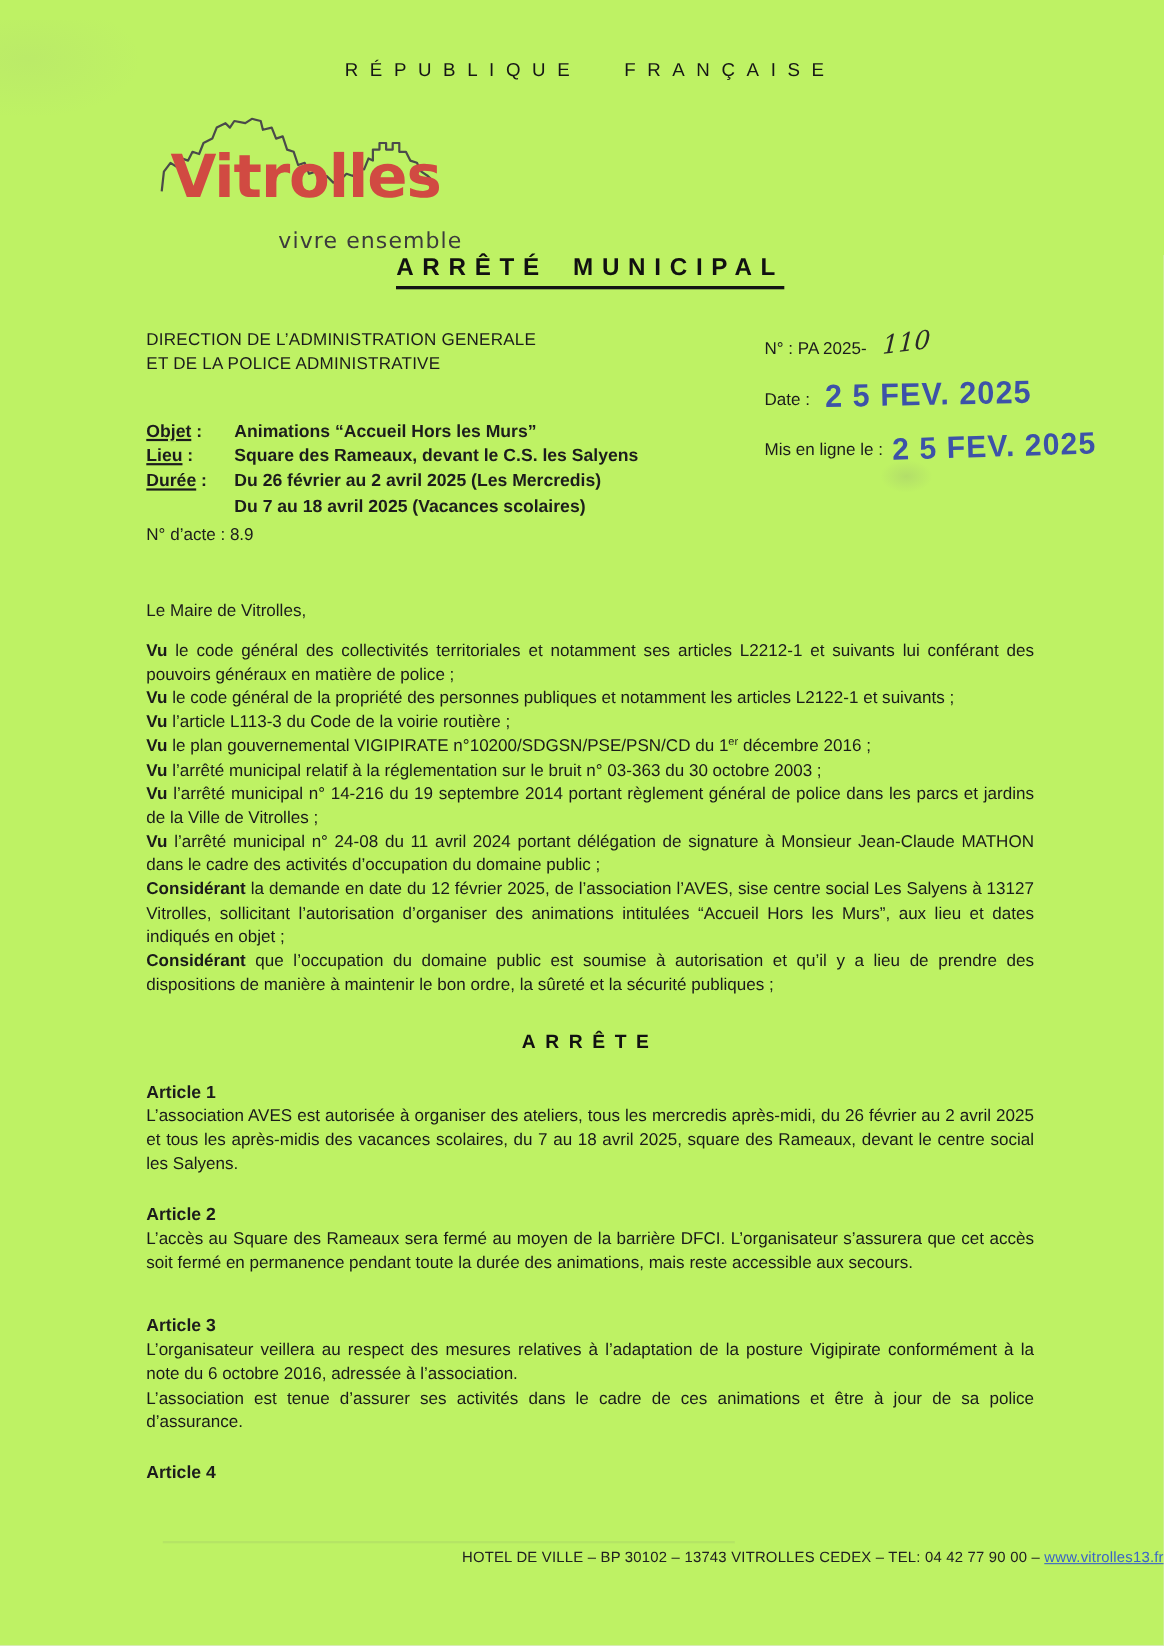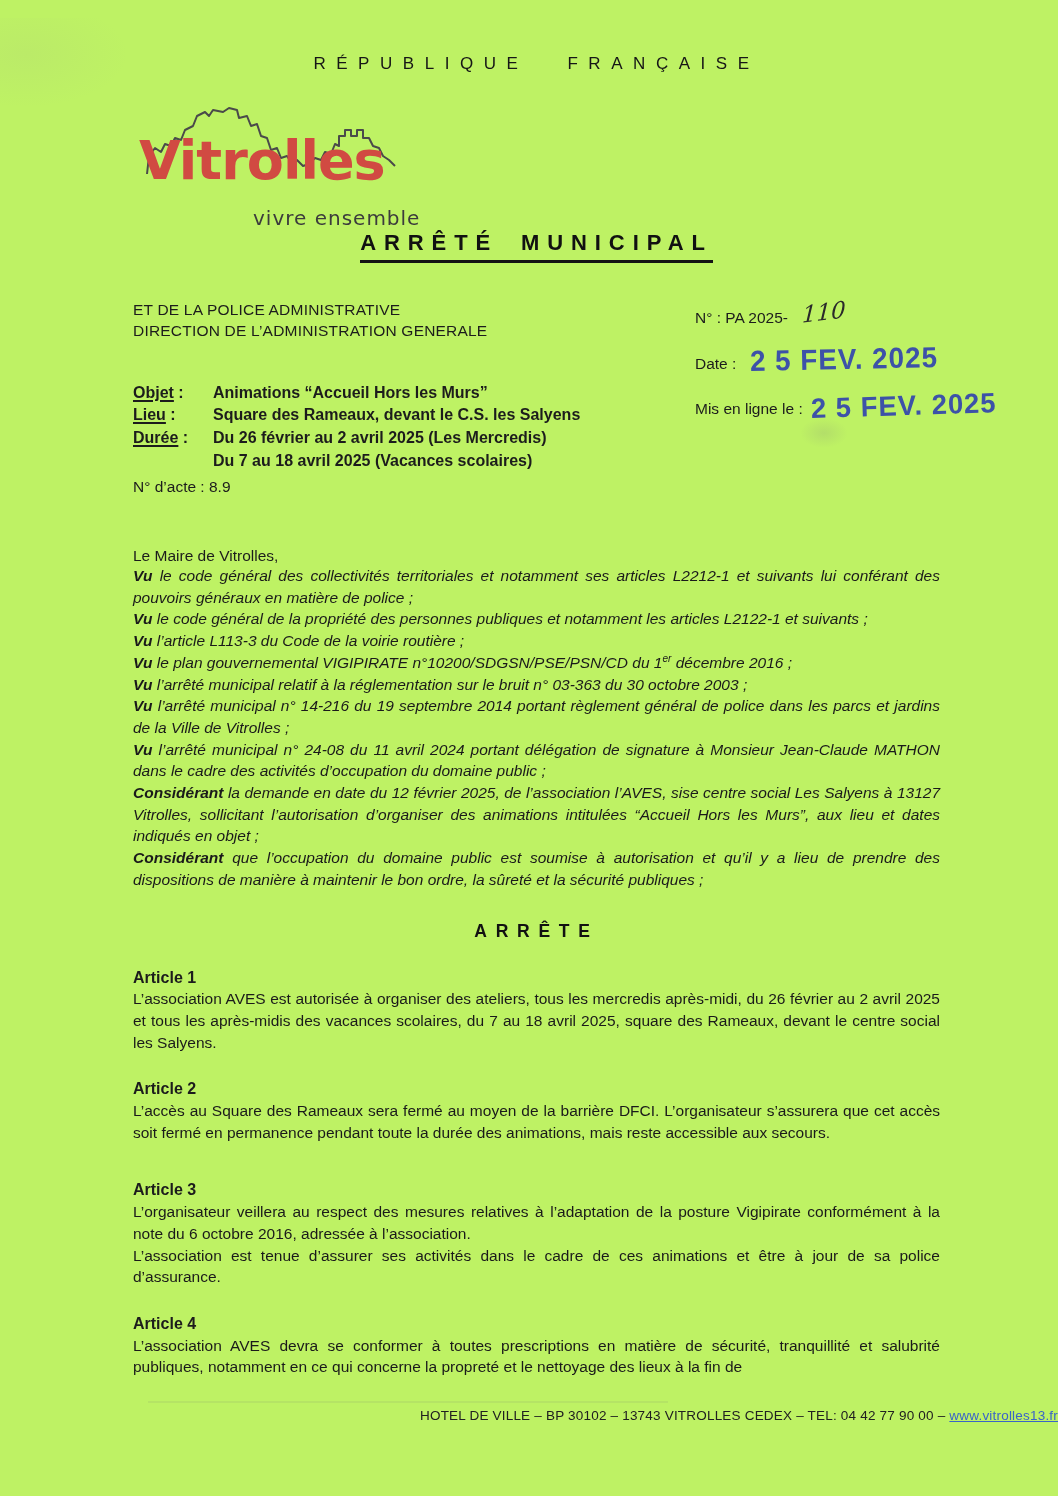--- a/index.html
+++ b/index.html
@@ -21,21 +21,21 @@
   .republique{
     padding-top:54px;text-align:center;
     font-size:17px;letter-spacing:0.62em;word-spacing:1.4em;
     color:#161616;
   }
 
   
   .logo{position:relative;width:300px;height:122px;margin:26px 0 0 6px;}
   .skyline{position:absolute;left:0;top:0;z-index:1;}
   .logo-name{
-    position:absolute;left:0;top:34px;z-index:2;
+    position:absolute;left:16px;top:34px;z-index:2;
     font-family:"DejaVu Sans",sans-serif;font-weight:bold;
     font-size:54px;color:var(--logo-red);letter-spacing:-1px;line-height:1;
   }
   .logo-tagline{
     position:absolute;left:114px;top:106px;z-index:2;
     font-family:"DejaVu Sans",sans-serif;font-size:20px;color:#3c3c3c;
     letter-spacing:1px;
   }
 
   
@@ -69,21 +69,21 @@
   .stamp{
     display:inline-block;font-weight:bold;color:var(--stamp-blue);
     font-size:29px;letter-spacing:1px;white-space:nowrap;
     transform:rotate(-1.2deg) scaleX(.96);transform-origin:left center;
     position:relative;top:2px;margin-left:14px;
   }
   .stamp2{font-size:28px;margin-left:8px;transform:rotate(-1.8deg) scaleX(.98);top:4px;}
 
   
   .salutation{margin-top:50px;font-size:15.5px;}
-  .recitals{font-style:italic;}
+  .recitals{margin-top:16px;}
   .recital{
     font-size:15.5px;line-height:21.7px;text-align:justify;color:#1a1a1a;
   }
   .recital b{font-weight:bold;}
   .recital sup{font-size:10px;vertical-align:super;line-height:0;}
 
   .arrete-heading{
     text-align:center;font-weight:bold;font-size:17.5px;
     letter-spacing:0.5em;margin:30px 0 0 0;color:#111;
   }
@@ -130,22 +130,22 @@
       <div class="logo-tagline">vivre ensemble</div>
     </div>
 
     <div class="title-row">
       <span class="doc-title">ARRÊTÉ MUNICIPAL</span>
     </div>
 
     <div class="meta">
       <div class="meta-left">
         <div class="direction">
+          <div>DIRECTION DE L’ADMINISTRATION GENERALE</div>
           <div>ET DE LA POLICE ADMINISTRATIVE</div>
-          <div>DIRECTION DE L’ADMINISTRATION GENERALE</div>
         </div>
         <div class="objet-grid">
           <div class="lbl"><span class="u">Objet</span><span> :</span></div>
           <div>Animations “Accueil Hors les Murs”</div>
           <div class="lbl"><span class="u">Lieu</span><span> :</span></div>
           <div>Square des Rameaux, devant le C.S. les Salyens</div>
           <div class="lbl"><span class="u">Durée</span><span> :</span></div>
           <div>Du 26 février au 2 avril 2025 (Les Mercredis)</div>
           <div class="lbl"></div>
           <div>Du 7 au 18 avril 2025 (Vacances scolaires)</div>
@@ -193,21 +193,20 @@
     </section>
 
     <section class="article a3">
       <h3>Article 3</h3>
       <p>L’organisateur veillera au respect des mesures relatives à l’adaptation de la posture Vigipirate conformément à la note du 6 octobre 2016, adressée à l’association.</p>
       <p>L’association est tenue d’assurer ses activités dans le cadre de ces animations et être à jour de sa police d’assurance.</p>
     </section>
 
     <section class="article">
       <h3>Article 4</h3>
-      <p>L’association AVES devra se conformer à toutes prescriptions en matière de sécurité, tranquillité et salubrité publiques, notamment en ce qui concerne la propreté et le nettoyage des lieux à la fin de</p>
     </section>
   </div>
 
   <div class="artifact-smudge"></div>
   <div class="footer-line"></div>
 
   <div class="footer">
     <span>HOTEL DE VILLE – BP 30102 – 13743 VITROLLES CEDEX – TEL: 04 42 77 90 00 – </span><a href="#">www.vitrolles13.fr</a>
   </div>
 </div>

